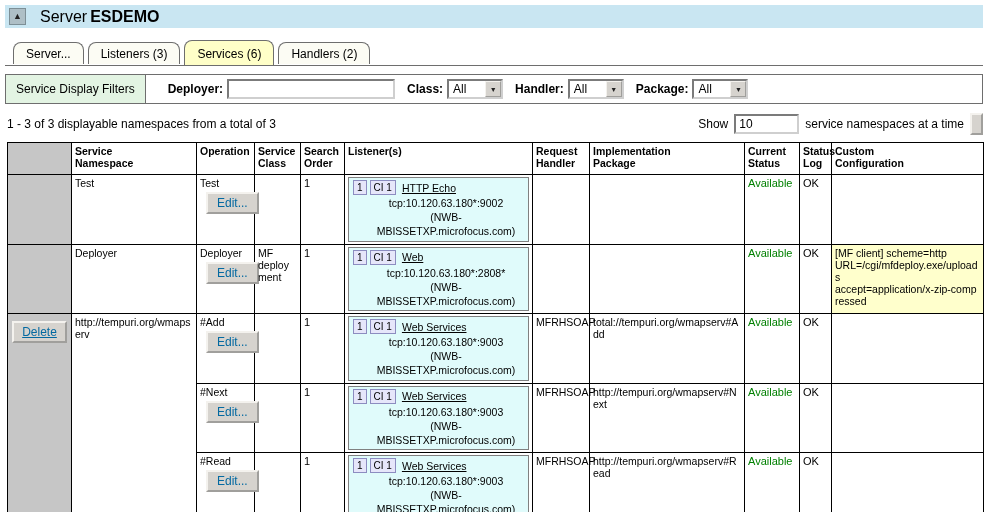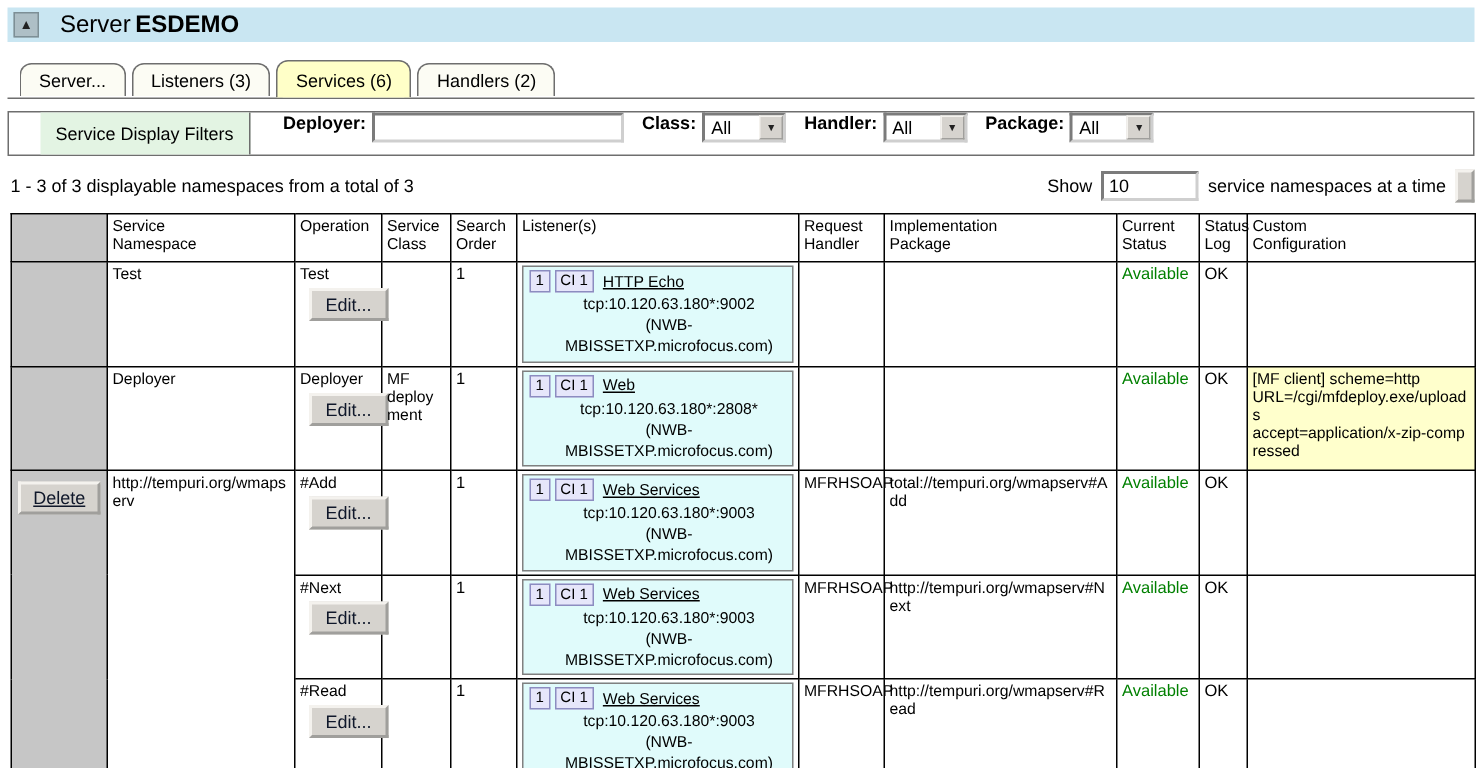--- a/index.html
+++ b/index.html
@@ -25,57 +25,57 @@
   .tri{font-size:9px;color:#222;line-height:1;}
   .server-text{font-size:16px;margin-left:14px;}
   .server-text b{margin-left:3px;}
 
   
   .tab-row{display:flex;align-items:center;gap:4px;padding-left:8px;border-bottom:1px solid #6e6e6e;height:26px;}
   .tab{font-size:12px;padding:4px 12px 3px;border:1px solid #6e6e6e;border-bottom:none;border-radius:8px 8px 0 0;background:var(--tab-inactive-bg,#fcfcf4);cursor:pointer;white-space:nowrap;}
   .tab.active{background:var(--tab-active-bg,#ffffc8);padding-top:6px;padding-bottom:4px;}
 
   
-  .filter-bar{border:1px solid #6e6e6e;margin-top:8px;height:30px;display:flex;font-size:12px;padding-left:21px;}
+  .filter-bar{border:1px solid #6e6e6e;margin-top:8px;height:30px;display:flex;align-items:center;font-size:12px;}
   .filter-title{background:var(--filter-title-bg,#e3f4e3);align-self:stretch;display:flex;align-items:center;padding:0 10px;border-right:1px solid #6e6e6e;margin-right:10px;white-space:nowrap;}
   .flabel{font-weight:bold;margin:0 4px 0 12px;white-space:nowrap;}
   .text-input{border:2px inset #cfcfcf;height:20px;font-family:inherit;font-size:12px;padding:0 3px;background:#fff;}
   .service-input{width:168px;}
   .select{display:inline-flex;align-items:center;justify-content:space-between;border:2px inset #cfcfcf;background:#fff;height:20px;min-width:56px;padding-left:4px;cursor:pointer;}
   .sel-arrow{width:16px;align-self:stretch;background:var(--button-face,#d6d3ce);border:1px outset #f4f2ee;font-size:7px;display:flex;align-items:center;justify-content:center;color:#222;margin-left:5px;}
 
   
   .info-row{display:flex;justify-content:space-between;align-items:center;margin:9px 0 7px 2px;font-size:12px;}
   .show-controls{display:flex;align-items:center;gap:6px;}
   .show-input{width:65px;}
   .edge-btn{width:13px;height:22px;background:var(--button-face,#d6d3ce);border:2px outset #f4f2ee;cursor:pointer;}
 
   
   .svc-table{border-collapse:collapse;table-layout:fixed;width:976px;font-size:11px;margin-left:2px;}
   .svc-table th,.svc-table td{border:1px solid #000;vertical-align:top;text-align:left;padding:2px 3px;}
-  .svc-table th{font-weight:normal;font-size:10.5px;white-space:pre-line;height:32px;background:#fff;}
+  .svc-table th{font-weight:bold;font-size:10.5px;white-space:pre-line;height:32px;background:#fff;}
   th.gray,.gray-cell{background:var(--panel-gray,#c6c6c6);}
   tbody tr{height:50px;}
   .ns-cell{word-break:break-all;font-size:10.5px;}
   .op-name{font-size:10.5px;margin-bottom:2px;}
   .sc-cell{font-size:10.5px;word-break:break-word;}
   .rh-cell{font-size:10.5px;}
   .ip-cell{font-size:10.5px;word-break:break-all;}
   .status-cell{color:var(--status-green,#008000);font-size:11px;}
   .cfg-cell{font-size:10.5px;white-space:pre-line;word-break:break-all;}
   .cfg-cell.filled{background:var(--config-bg,#ffffcc);}
   .listener-cell{padding:3px;}
   .listener-box{border:1px solid #808080;background:var(--listener-bg,#e0fbfb);padding:2px 4px;}
   .listener-line1{display:flex;align-items:center;gap:3px;margin-bottom:1px;}
   .ltag{border:1px solid #8c8cc0;background:var(--listener-tag-bg,#e6e6fa);padding:0 3px;font-size:10px;line-height:13px;white-space:nowrap;}
   .lname{font-size:10.5px;margin-left:3px;white-space:nowrap;text-decoration:underline;}
   .laddr{font-size:10.5px;margin-left:15px;line-height:1.35;text-align:center;}
 
   
-  .classic{background:var(--button-face,#d6d3ce);border:2px outset #f4f2ee;font-family:inherit;font-size:11px;padding:2px 8px;cursor:pointer;color:#0f172a;}
+  .classic{background:var(--button-face,#d6d3ce);border:2px outset #f4f2ee;font-family:inherit;font-size:11px;padding:2px 8px;cursor:pointer;color:#0369a1;}
   .edit-btn{margin:1px 0 0 6px;font-size:12px;padding:2px 9px;}
   .delete-btn{display:block;margin:5px auto 0;font-size:12px;padding:2px 8px;text-decoration:underline;}
 </style>
 </head>
 <body>
 
 <div class="page">
 
   <div class="top-bar">
     <span class="collapse-btn">

